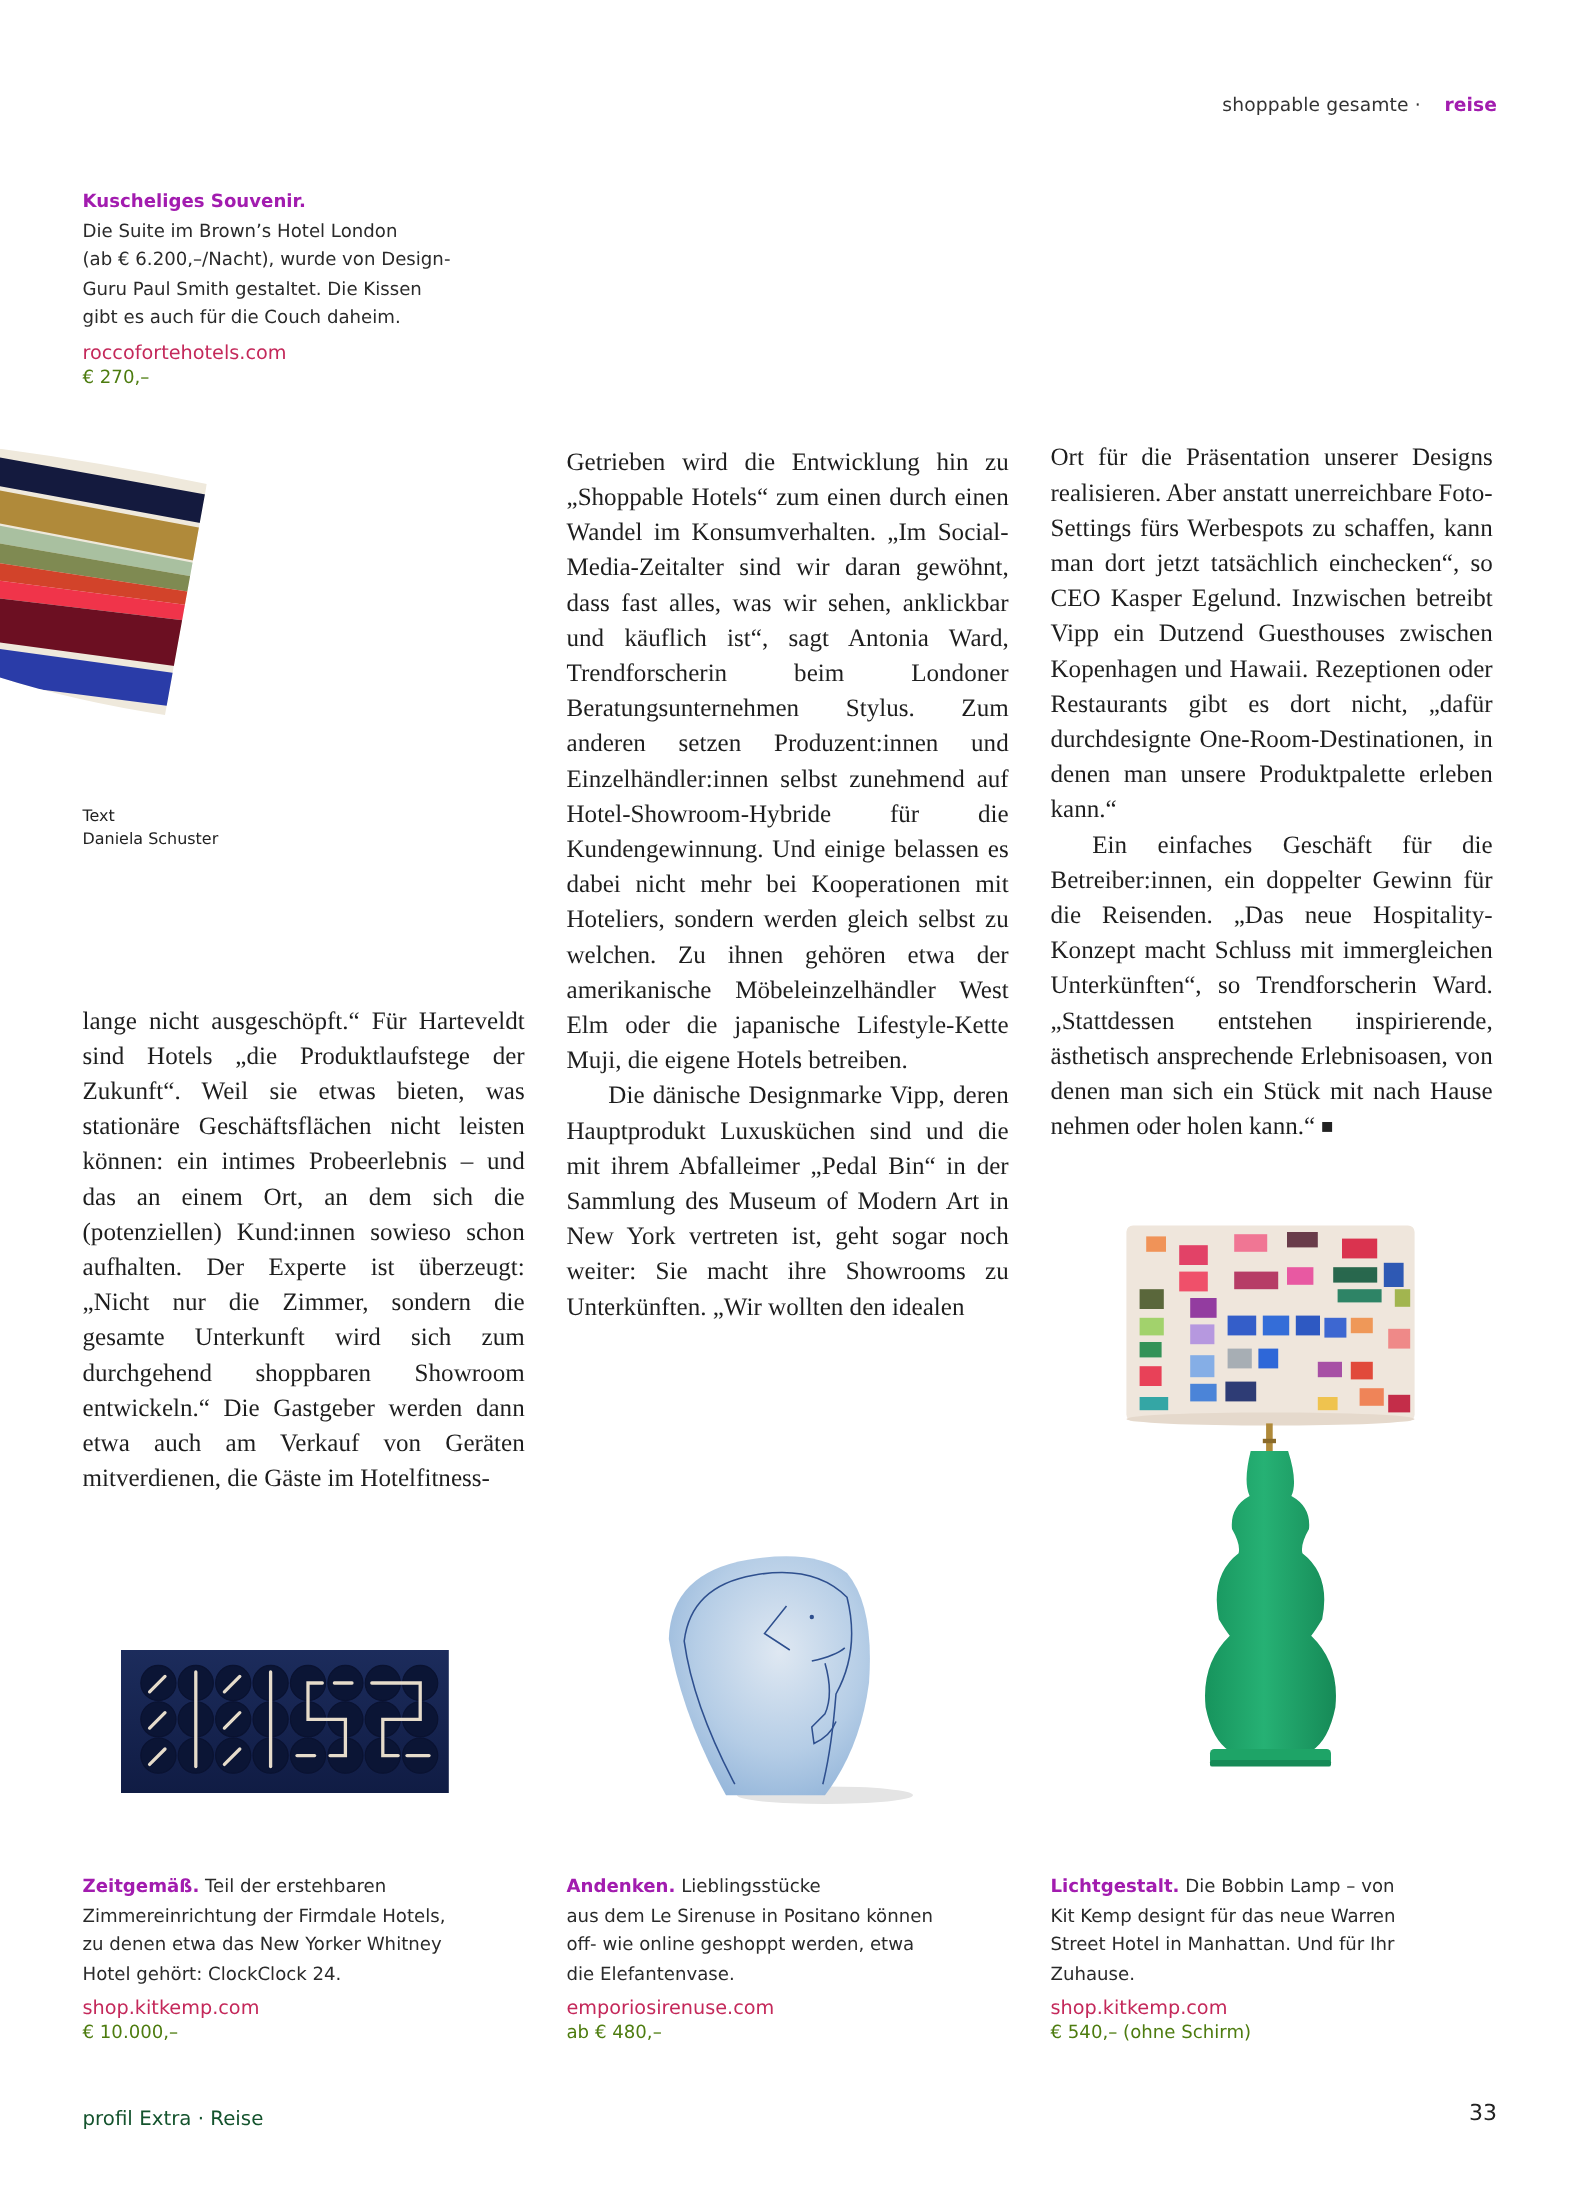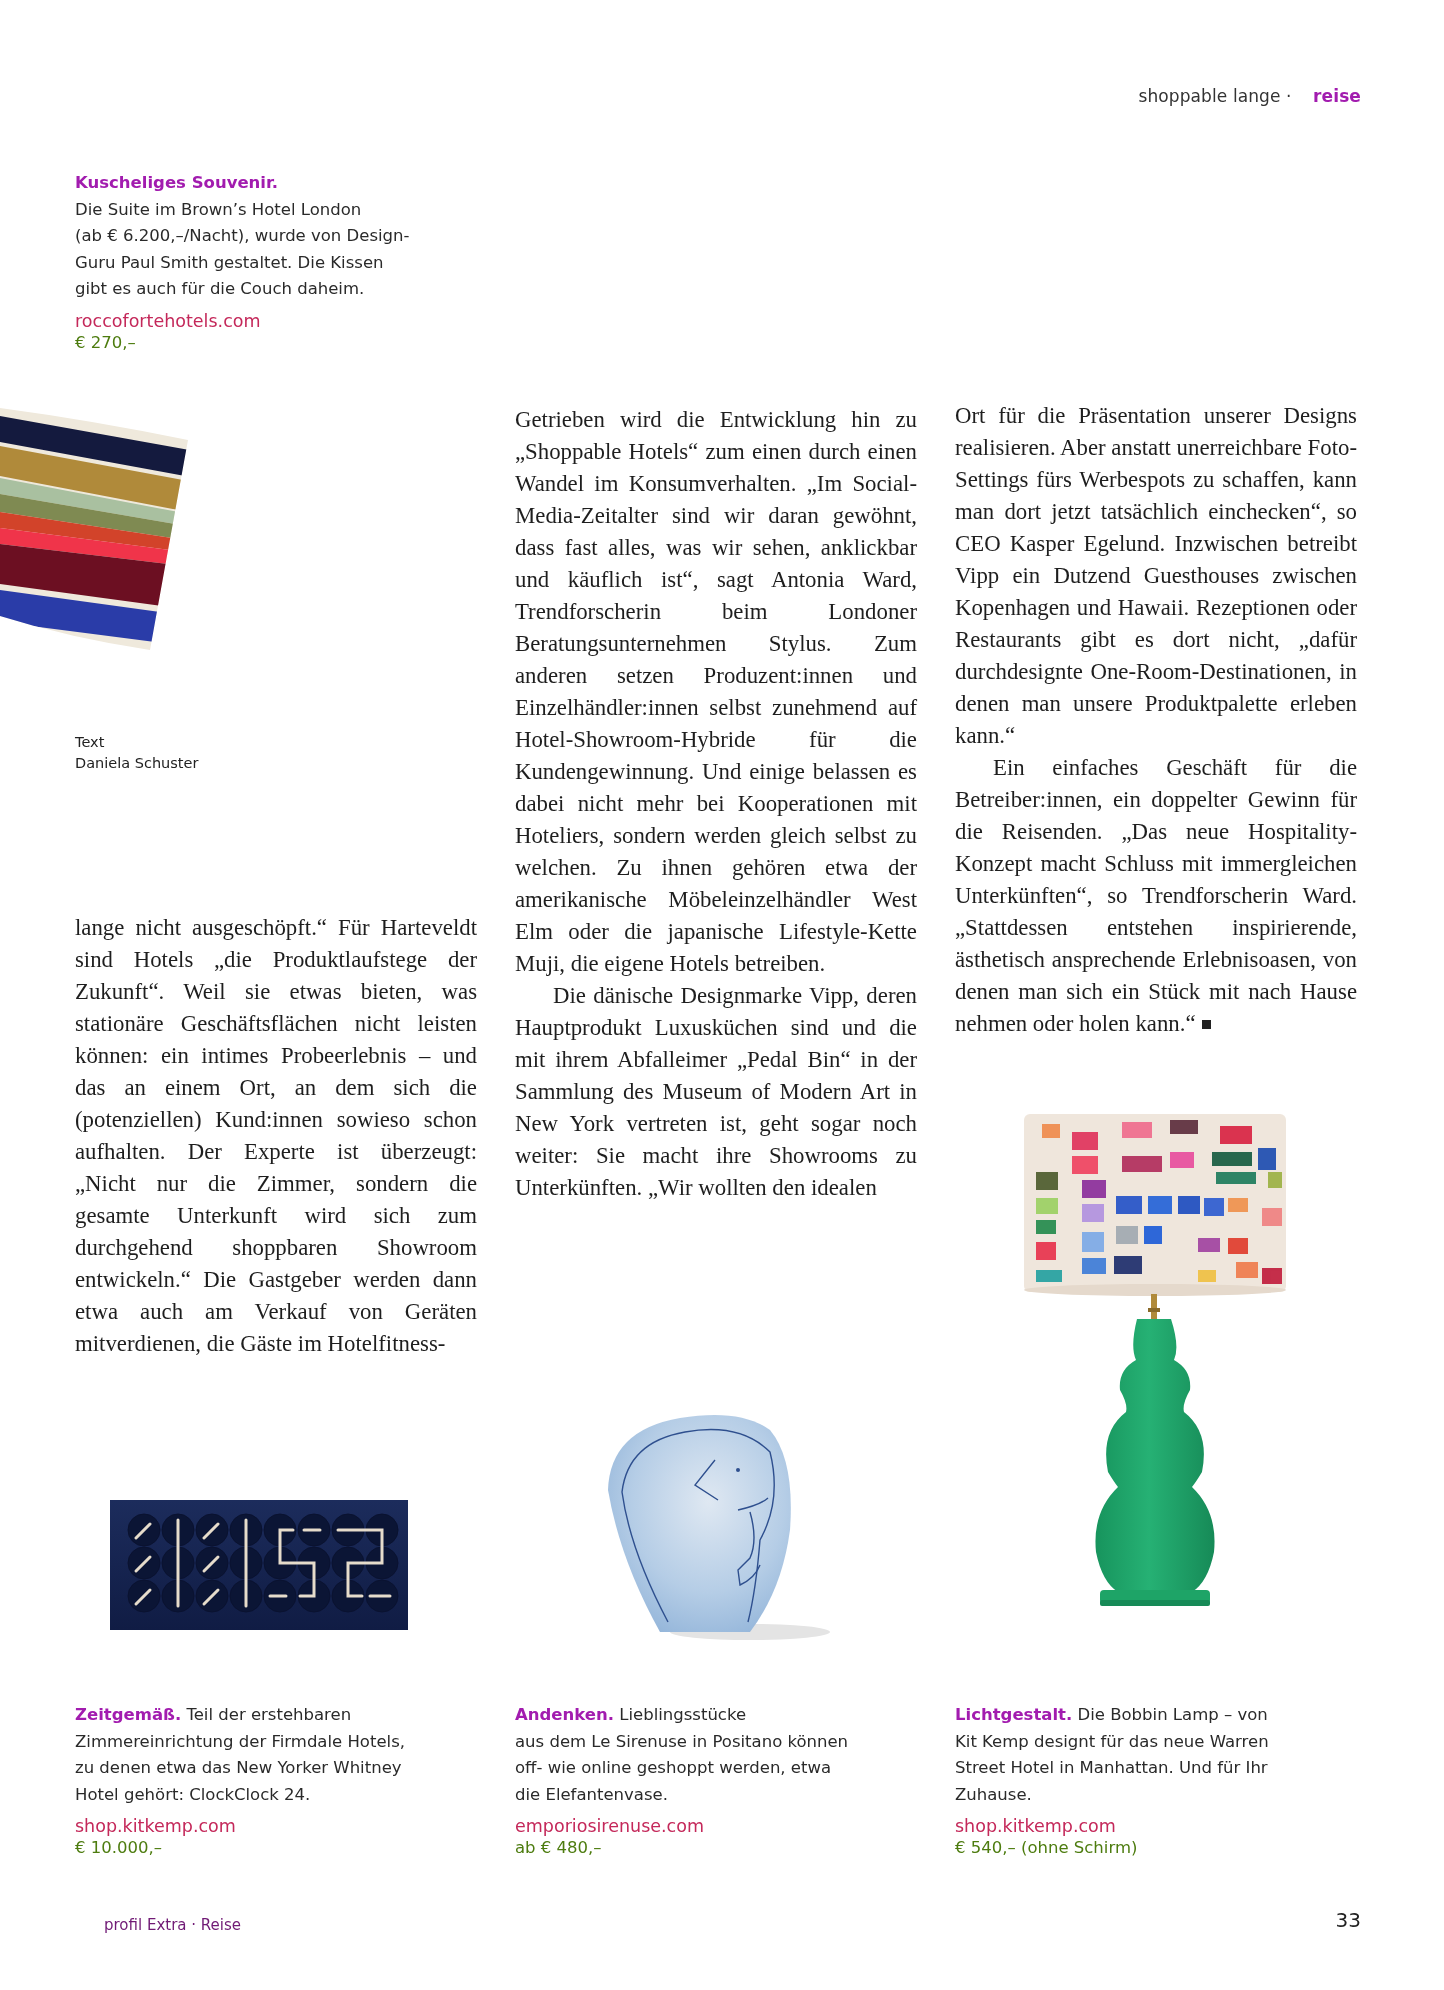--- a/index.html
+++ b/index.html
@@ -19,28 +19,28 @@
   .credit { font-size:14.5px; line-height:21px; color:#222; }
 
   .col { width:402px; font-size:22.8px; line-height:32px; text-align:justify; color:#1e1e1e; }
   .col p { margin:0; }
   .col p.indent { text-indent:38px; }
   .col h3 { margin:0; font-family:"Liberation Sans","DejaVu Sans",sans-serif; font-weight:bold; font-size:22px; letter-spacing:-0.8px; line-height:32px; color:#111; }
   .gap { height:32px; }
 
   .endmark { display:inline-block; width:9px; height:9px; background:#222; margin-left:6px; vertical-align:2px; }
 
-  .footer-left { top:1916px; left:75px; font-size:15px; color:#701a75;margin-left:29px; }
+  .footer-left { top:1916px; left:75px; font-size:18px; color:#14532d; }
   .page-num { top:1908px; right:83px; font-size:20px; color:#222; }
 </style>
 </head>
 <body>
 
 <div class="abs sans running-head">
-  <span>shoppable lange</span>
+  <span>shoppable gesamte</span>
   <span>·</span>
   <b>reise</b>
 </div>
 
 <div class="abs sans caption" style="top:170px; left:75px; width:360px;">
   <div class="lead">Kuscheliges Souvenir.</div>
   <div>Die Suite im Brown’s Hotel London</div>
   <div>(ab € 6.200,–/Nacht), wurde von Design-</div>
   <div>Guru Paul Smith gestaltet. Die Kissen</div>
   <div>gibt es auch für die Couch daheim.</div>

